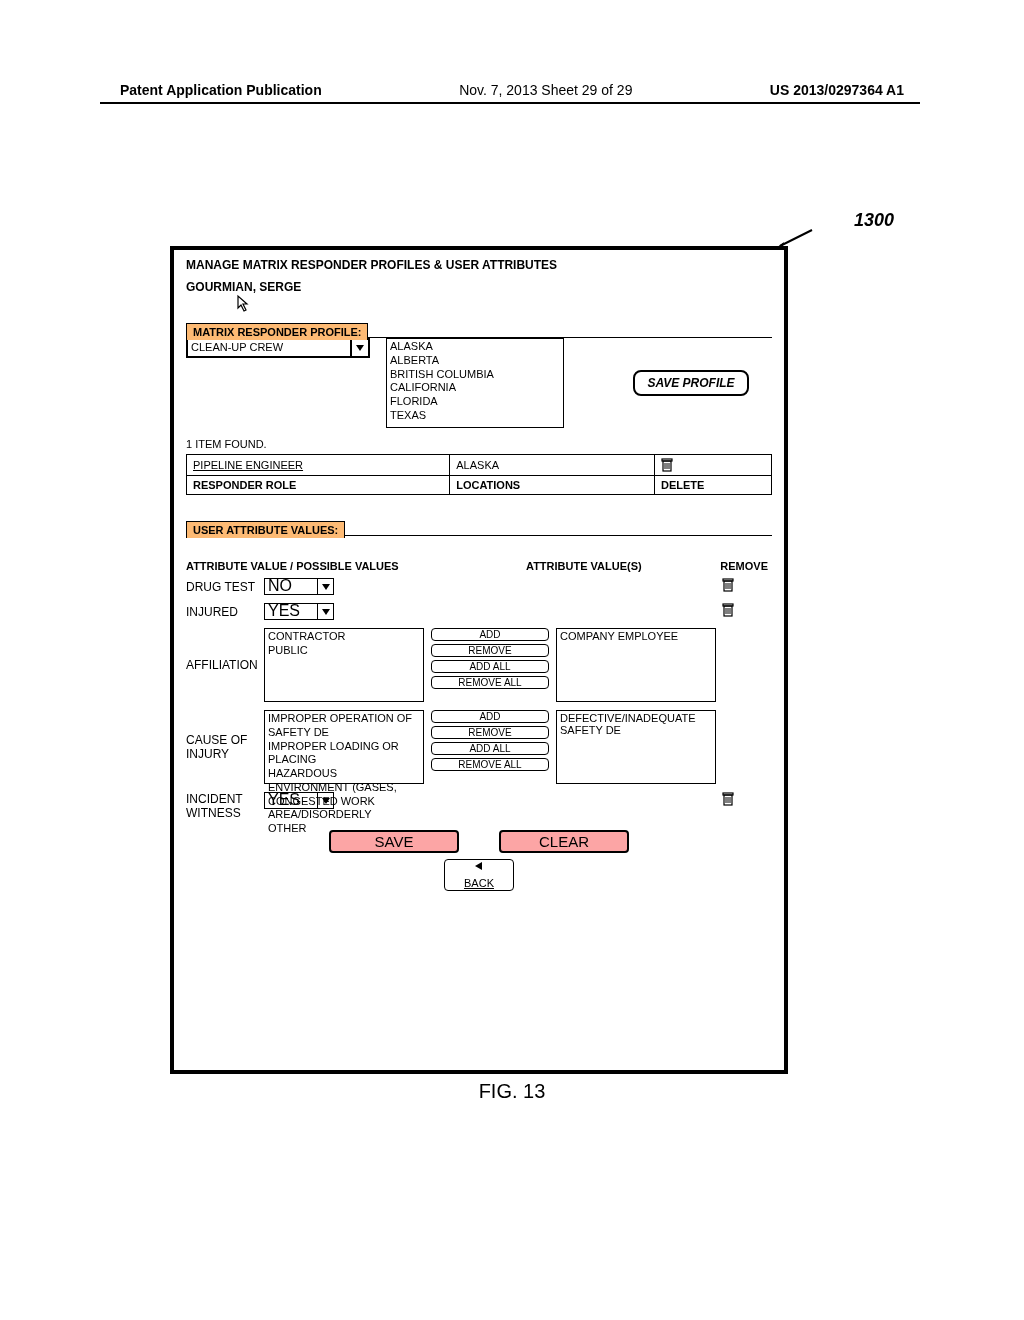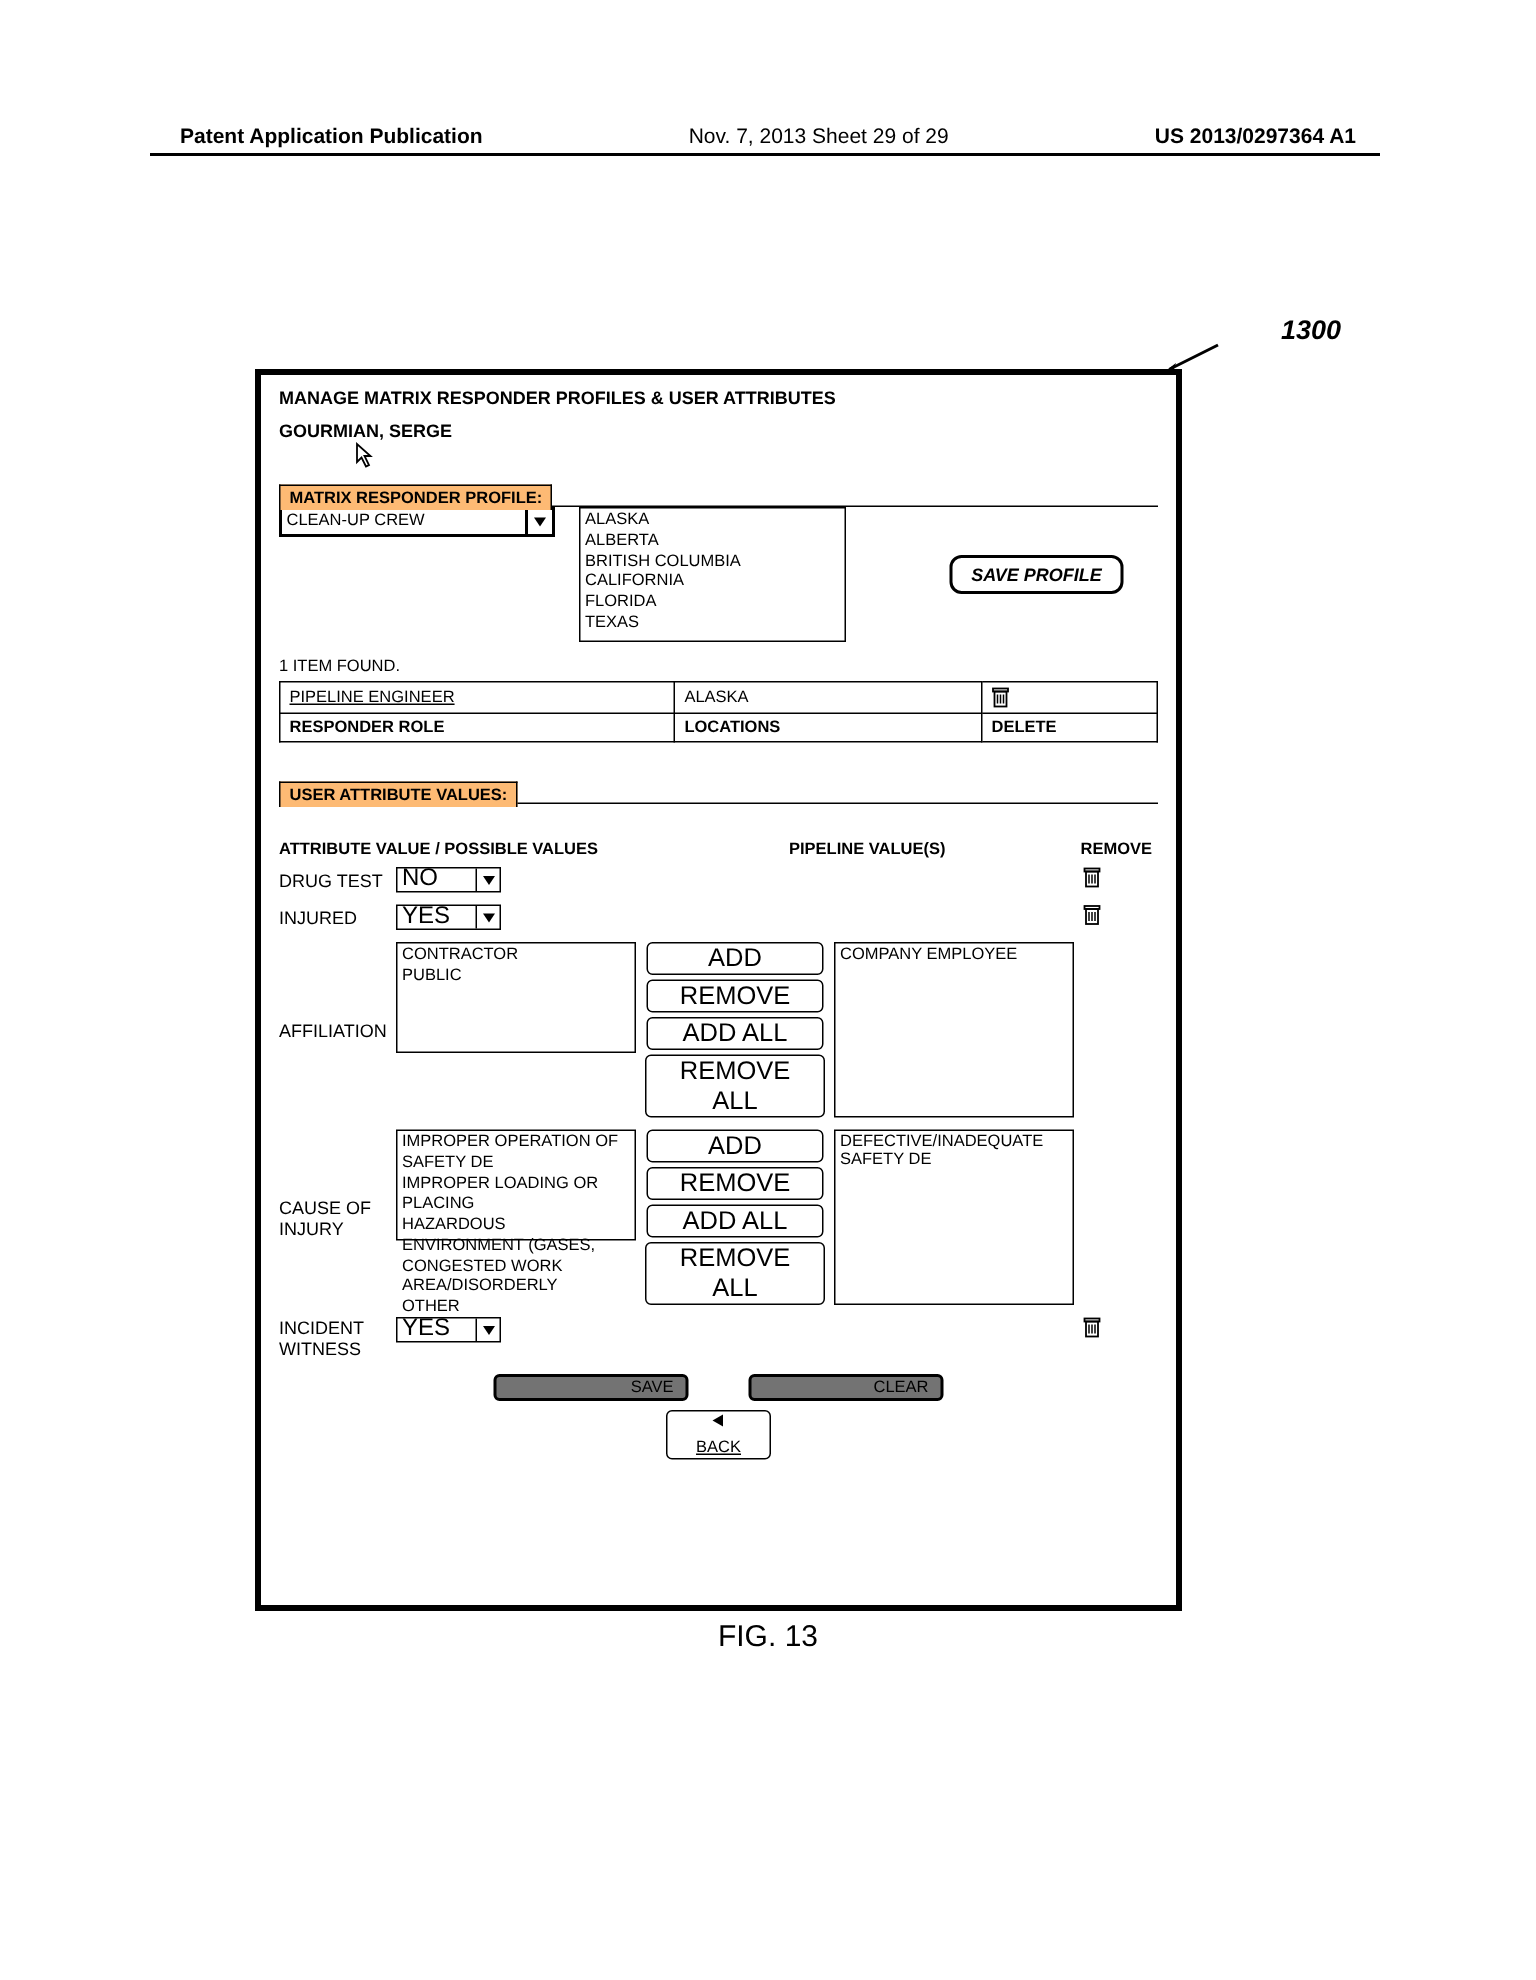--- a/index.html
+++ b/index.html
@@ -87,26 +87,26 @@
     padding: 1px 3px; line-height: 1.25;
     background:#fff;
   }
   .btn-oval {
     border: 2.5px solid #000; border-radius: 8px;
     padding: 4px 12px; font-weight: bold; font-style: italic;
     font-size: 12px; display:inline-block; background:#fff;
   }
   .btn-rect {
     border: 2px solid #000; border-radius: 4px;
-    padding: 1px 8px; font-size: 11px; background:#737373;
-    min-width: 80px; text-align:right; display:inline-block;
+    padding: 1px 8px; font-size: 15px; background:#fca5a5;
+    min-width: 80px; text-align:center; display:inline-block;
   }
   .btn-small {
     border: 1.5px solid #000; border-radius: 4px;
-    padding: 0px 16px; font-size: 17px; background:#fff;
+    padding: 0px 16px; font-size: 10px; background:#fff;
     min-width: 84px; text-align:center; display:inline-block;
   }
   .found { font-size: 11px; margin: 10px 0 4px 0;}
   .tbl {
     width: 100%; border: 1.5px solid #000; border-collapse: collapse;
     font-size: 11px;
   }
   .tbl th, .tbl td { border: 1.5px solid #000; padding: 3px 6px; text-align:left;}
   .tbl th { font-weight: bold; }
   .trash svg { width: 12px; height: 14px; display:block;}
@@ -240,21 +240,21 @@
       </tbody>
         </table>
 
       <div style="margin-top:24px;">
         <span class="add-tab">USER ATTRIBUTE VALUES:</span>
         <div class="wide-rule"></div>
       </div>
 
       <div class="attr-headers">
         <div>ATTRIBUTE VALUE / POSSIBLE VALUES</div>
-        <div>PIPELINE VALUE(S)</div>
+        <div>ATTRIBUTE VALUE(S)</div>
         <div style="text-align:right;padding-right:4px;">REMOVE</div>
       </div>
 
       <div class="attr-row">
         <div class="attr-label">DRUG TEST</div>
         <div class="small-dd">
           <div class="val">NO</div>
           <div class="btn chev">
               <svg viewBox="0 0 10 8">
                 <polygon points="1,1 9,1 5,7" fill="#000"></polygon>

